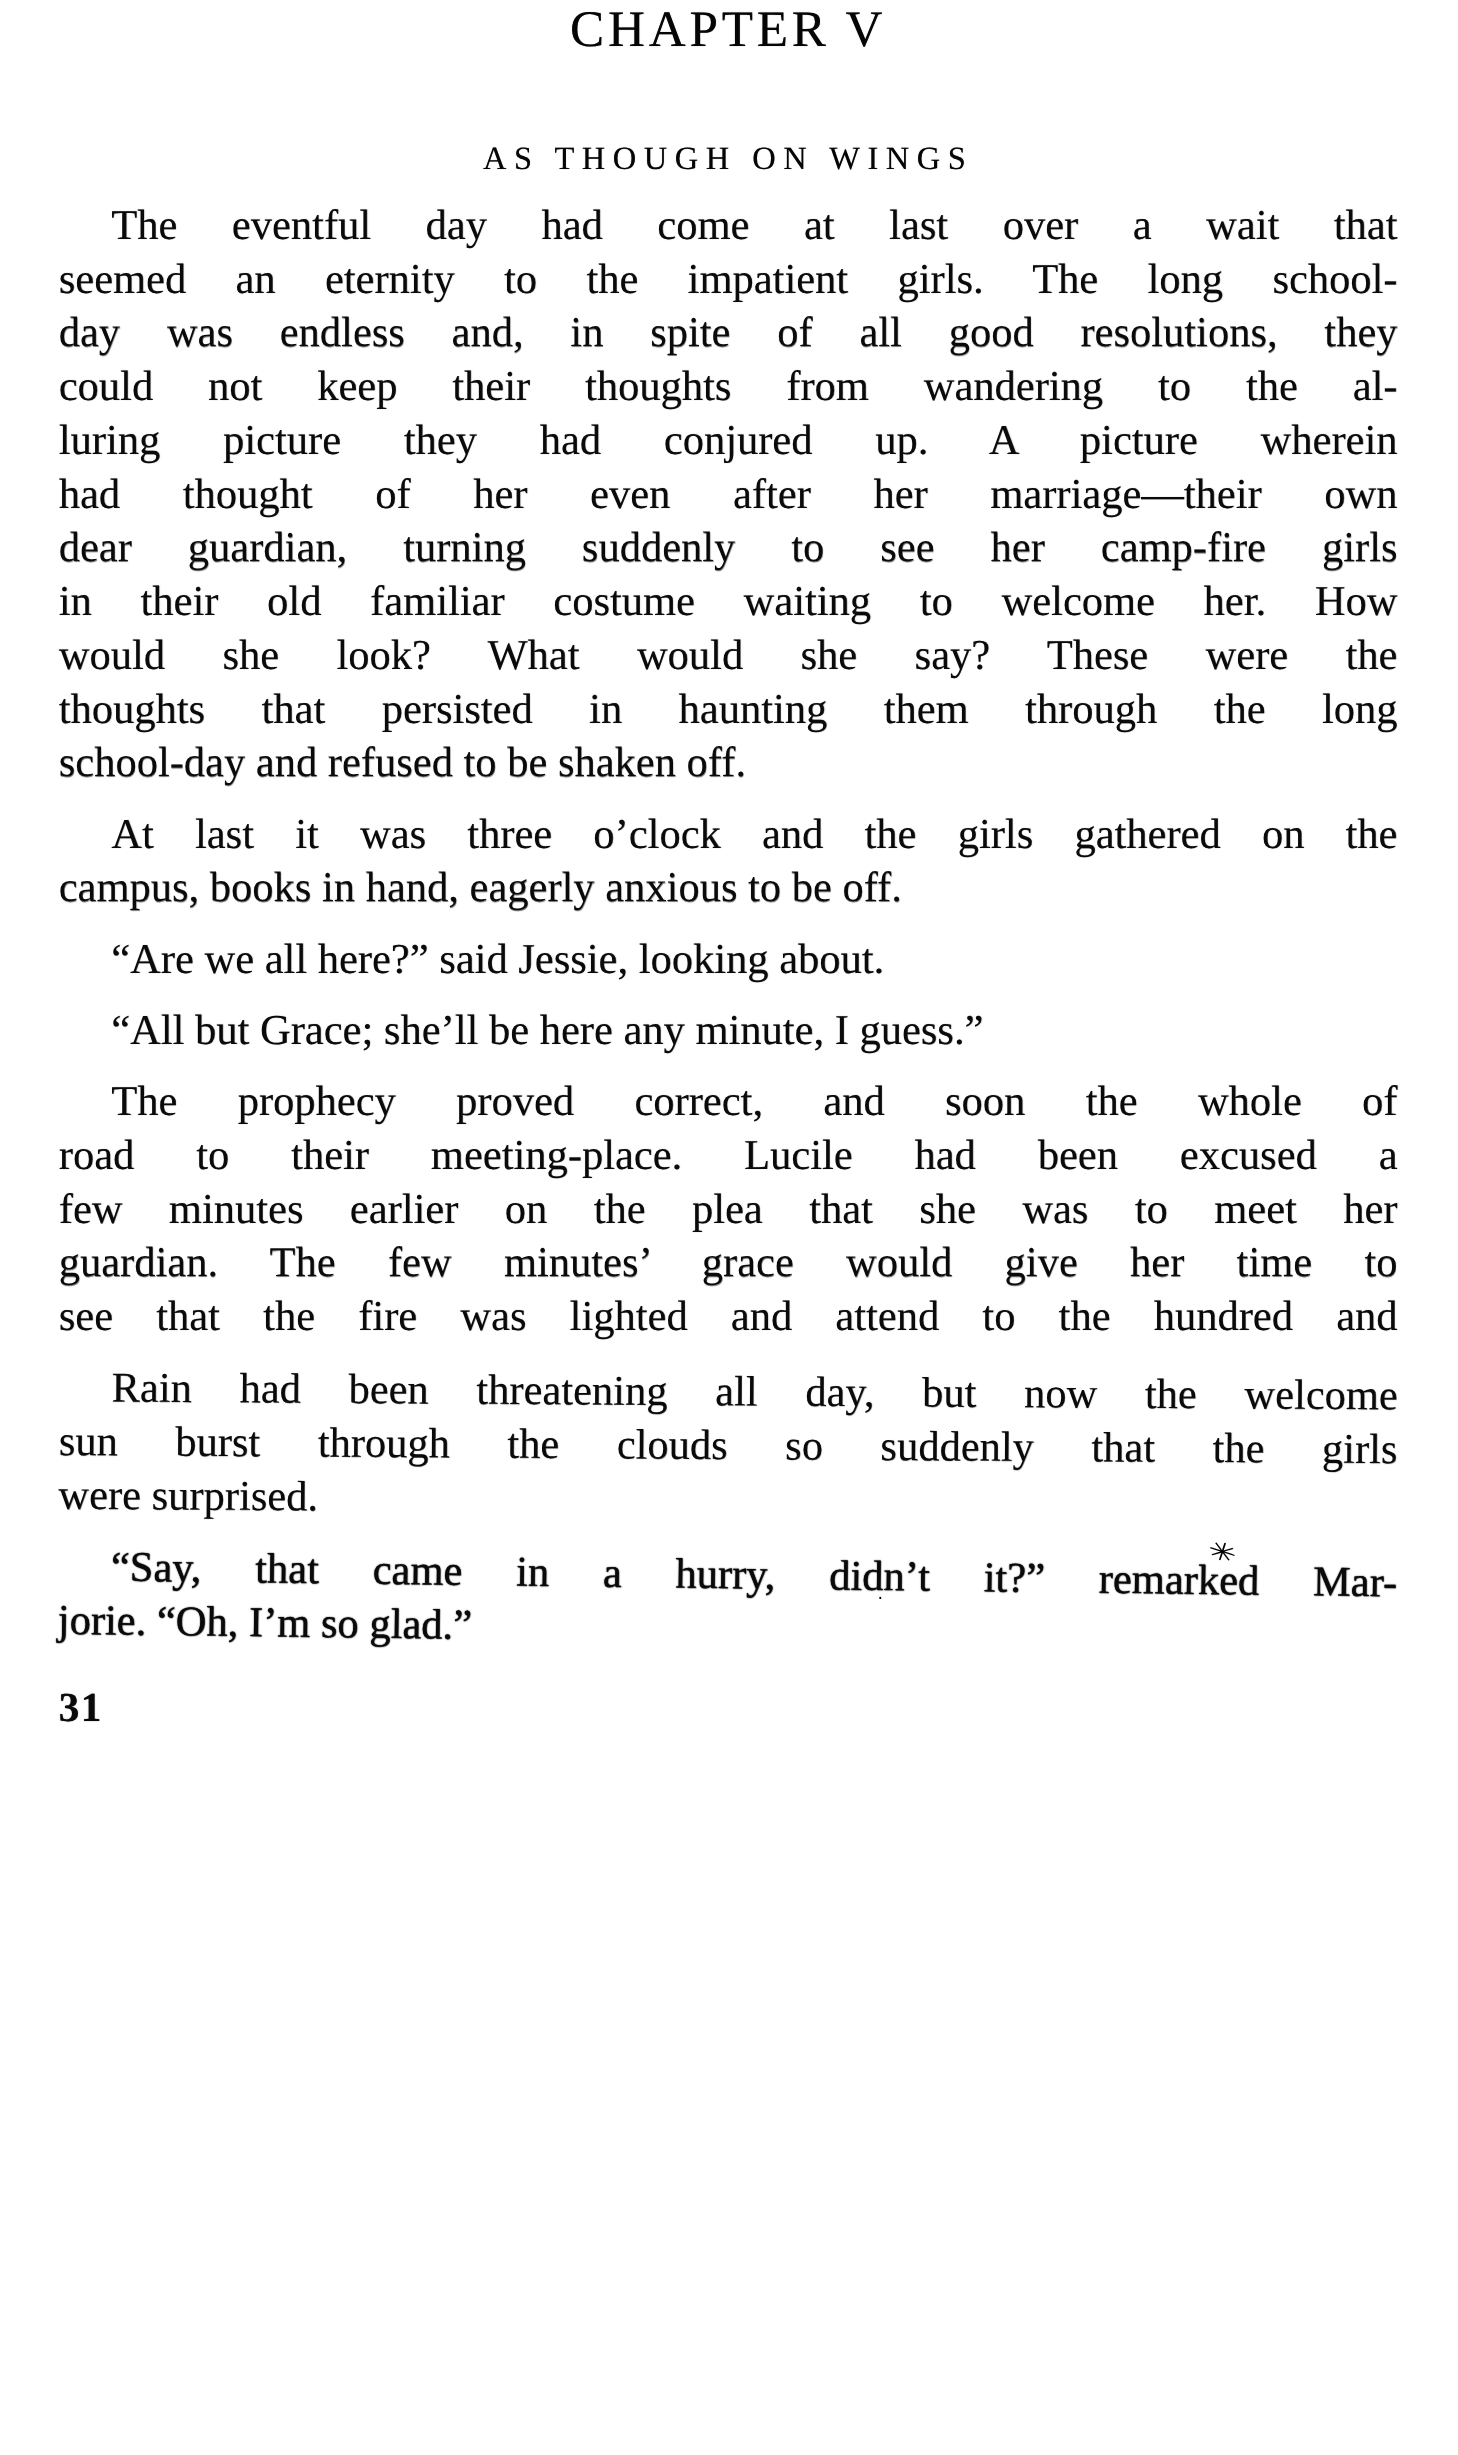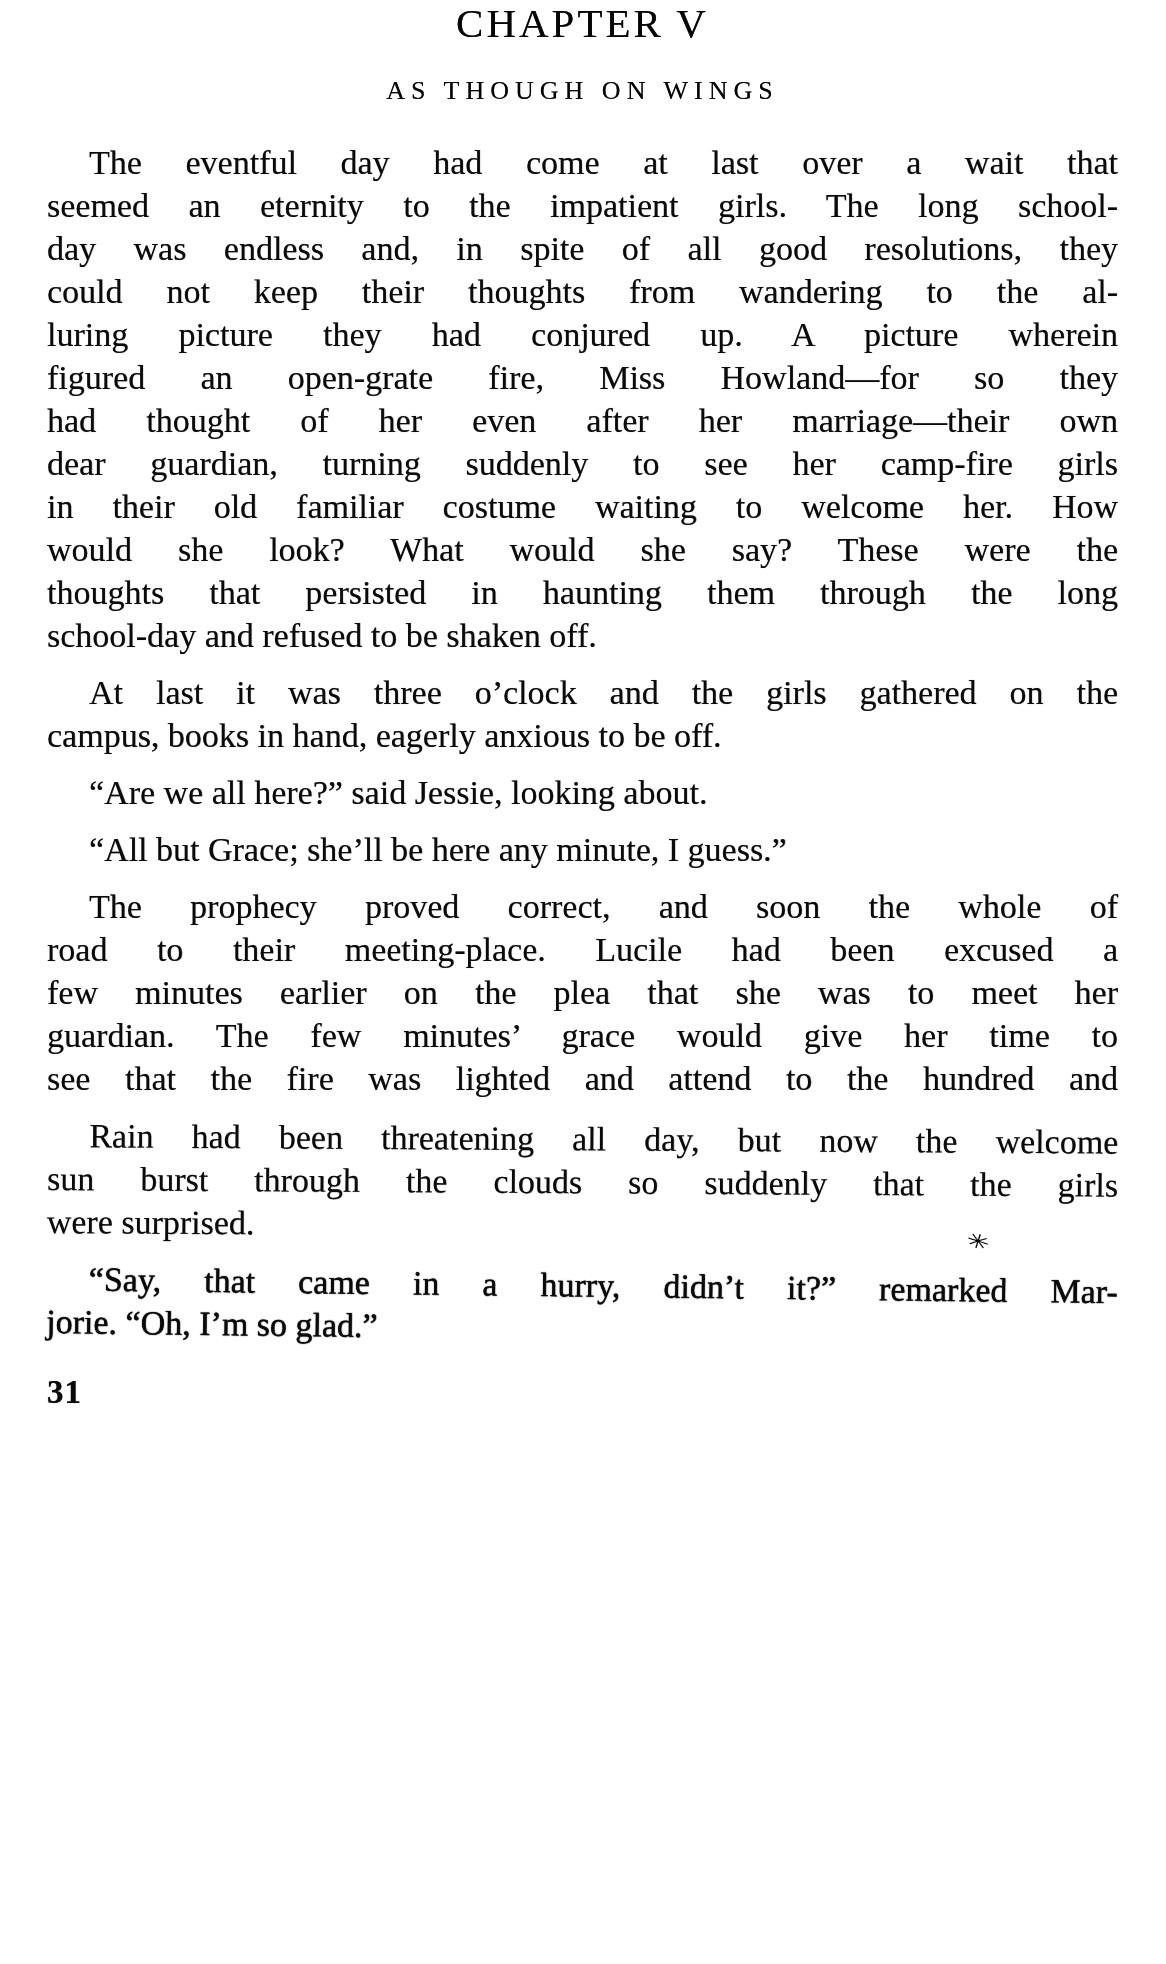--- a/index.html
+++ b/index.html
@@ -23,30 +23,30 @@
   }
   .chapter-title {
     text-align: center;
     font-size: 41px;
     line-height: 46px;
     letter-spacing: 3px;
     color: #050505;
     text-shadow: 0 0 0.6px rgba(0,0,0,0.65);
   }
   .chapter-subtitle {
-    margin-top: 29px;
+    margin-top: 65px;
     text-align: center;
     font-size: 26px;
     line-height: 32px;
     letter-spacing: 6px;
     color: #050505;
     text-shadow: 0 0 0.6px rgba(0,0,0,0.6);
   }
   .body-text {
-    margin-top: 34px;
+    margin-top: 16px;
     font-size: 34px;
     text-shadow: 0.3px 0.3px 0.7px rgba(0,0,0,0.55);
   }
   .para { margin: 0; }
   .para.para-gap { margin-top: 14px; }
   .para.slight-skew {
     transform: rotate(0.35deg);
     transform-origin: left center;
   }
   .para.heavy-skew {
@@ -91,21 +91,20 @@
   <div class="text-block">
     <div class="chapter-title">CHAPTER V</div>
     <div class="chapter-subtitle">AS THOUGH ON WINGS</div>
     <div class="body-text">
         <div class="para">
           <div class="line first">The eventful day had come at last over a wait that</div>
           <div class="line">seemed an eternity to the impatient girls.  The long school-</div>
           <div class="line">day was endless and, in spite of all good resolutions, they</div>
           <div class="line">could not keep their thoughts from wandering to the al-</div>
           <div class="line">luring picture they had conjured up.  A picture wherein</div>
-          <div class="line">figured an open-grate fire, Miss Howland—for so they</div>
           <div class="line">had thought of her even after her marriage—their own</div>
           <div class="line">dear guardian, turning suddenly to see her camp-fire girls</div>
           <div class="line">in their old familiar costume waiting to welcome her. How</div>
           <div class="line">would she look?  What would she say?  These were the</div>
           <div class="line">thoughts that persisted in haunting them through the long</div>
           <div class="line last">school-day and refused to be shaken off.</div>
         </div>
         <div class="para para-gap">
           <div class="line first">At last it was three o’clock and the girls gathered on the</div>
           <div class="line last">campus, books in hand, eagerly anxious to be off.</div>

